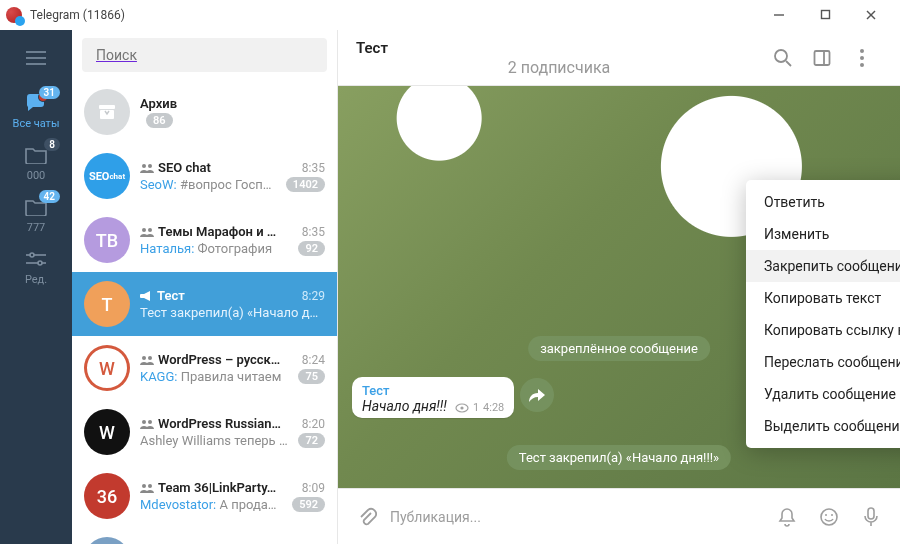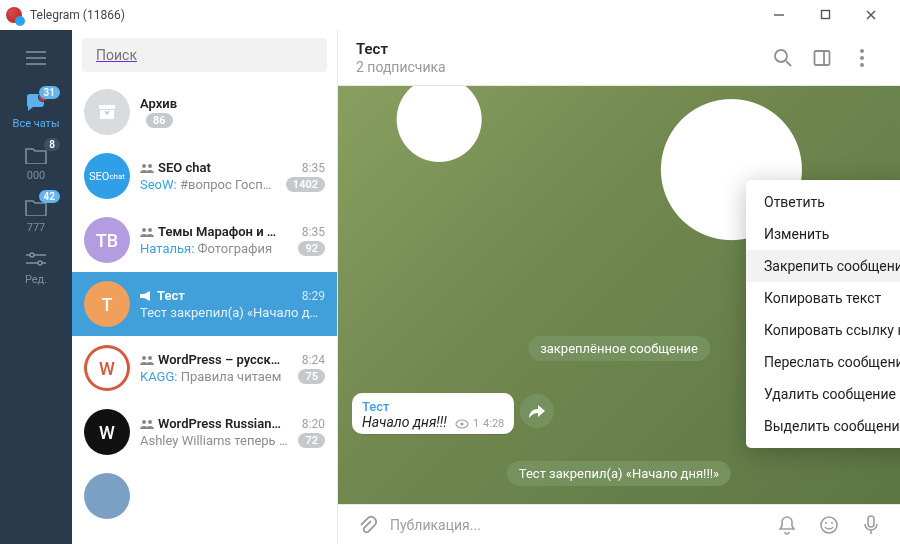--- a/index.html
+++ b/index.html
@@ -46,21 +46,21 @@
   .chat .preview { font-size:13px; color:#8d8d8d; white-space:nowrap; overflow:hidden; text-overflow:ellipsis; flex:1; }
   .chat.active .preview { color:#e3f2fd; }
   .chat .preview .sender { color:#3ba0e6; }
   .chat .unread { background:#c5c9cc; color:#fff; font-size:11px; border-radius:10px; padding:1px 7px; margin-left:6px; font-weight:600; }
 
   
   .main { flex:1; display:flex; flex-direction:column; position:relative; background:#fff; }
   .header { height:56px; border-bottom:1px solid #e7e7e7; display:flex; align-items:center; padding:0 18px; background:#fff; position:relative; z-index:2; }
   .header .titles { flex:1; }
   .header h1 { font-size:15px; font-weight:600; color:#222; }
-  .header .sub { font-size:14px; color:#999; margin-top:1px; }
+  .header .sub { font-size:16px; color:#999; margin-top:1px;text-align:center; }
   .hdrbtn { width:40px; height:40px; display:flex; align-items:center; justify-content:center; color:#8f8f8f; font-size:18px; }
 
   .bg { flex:1; position:relative; overflow:hidden; }
   .bg-gradient { position:absolute; inset:0; background:
      radial-gradient(circle at 18% 8%, #fff 0 42px, transparent 43px),
      radial-gradient(circle at 70% 20%, #fff 0 70px, transparent 71px),
      radial-gradient(circle at 95% 50%, #fff 0 46px, transparent 47px),
      linear-gradient(135deg, #86a05a, #6f8a4a 40%, #5a7740 100%);
      filter: saturate(.9);
   }
@@ -73,21 +73,21 @@
   .msg .text { font-size:14px; color:#222;font-style:italic; }
   .msg .meta { display:flex; align-items:center; justify-content:flex-end; gap:4px; font-size:11px; color:#a0a0a0; margin-top:-2px; }
   .sharebtn { position:absolute; left:182px; bottom:76px; width:34px; height:34px; border-radius:17px; background:rgba(118,146,95,.92); color:#fff; display:flex; align-items:center; justify-content:center; font-size:16px; }
 
   
   .ctx { position:absolute; left:408px; top:150px; width:250px; background:#fff; border-radius:5px; box-shadow:0 4px 24px rgba(0,0,0,.25); padding:6px 0; z-index:10; }
   .ctx .item { padding:8px 18px; font-size:14px; color:#222; white-space:nowrap; }
   .ctx .item.hl { background:#f2f2f2; }
 
   
-  .composer { height:40px; border-top:1px solid #e7e7e7; display:flex; align-items:center; padding:6px 10px; background:#fff; gap:4px; }
+  .composer { height:56px; border-top:1px solid #e7e7e7; display:flex; align-items:center; padding:6px 10px; background:#fff; gap:4px; }
   .composer .ico { width:38px; height:38px; display:flex; align-items:center; justify-content:center; color:#9e9e9e; font-size:20px; }
   .composer input { flex:1; border:none; font-size:14px; color:#222; outline:none; }
   .composer input::placeholder { color:#9e9e9e; }
 
   svg { display:block; }
 </style>
 </head>
 <body>
 
 <div class="titlebar">
@@ -181,21 +181,21 @@
           <div class="lines">
             <div class="row1">
               <div class="name">Архив</div>
             </div>
             <div class="row2">
               <div class="unread">86</div>
             </div>
           </div>
         </div>
         <div class="chat">
-          <div class="avatar" style="background: rgb(47, 159, 232); font-size: 11px; font-weight: 400; line-height: 11px; text-align: center; align-items: center;">SEO<br><span style="font-size:8px">chat</span></div>
+          <div class="avatar" style="background: rgb(47, 159, 232); font-size: 11px; font-weight: 700; line-height: 11px; text-align: center; align-items: center;">SEO<br><span style="font-size:8px">chat</span></div>
           <div class="lines">
             <div class="row1">
               <span class="grpicon">
                 <svg width="14" height="10" viewBox="0 0 14 10" fill="#888">
                   <circle cx="4" cy="3" r="2"></circle>
                   <circle cx="10" cy="3" r="2"></circle>
                   <path d="M0 10c0-2 2-3 4-3s4 1 4 3M6 10c0-2 2-3 4-3s4 1 4 3"></path>
                 </svg>
               </span>
               <div class="name">SEO chat</div>
@@ -274,20 +274,40 @@
                   <circle cx="10" cy="3" r="2"></circle>
                   <path d="M0 10c0-2 2-3 4-3s4 1 4 3M6 10c0-2 2-3 4-3s4 1 4 3"></path>
                 </svg>
               </span>
               <div class="name">WordPress Russian…</div>
               <div class="time">8:20</div>
             </div>
             <div class="row2">
               <div class="preview">Ashley Williams теперь …</div>
               <div class="unread">72</div>
+            </div>
+          </div>
+        </div>
+        <div class="chat">
+          <div class="avatar" style="background: rgb(194, 58, 46);">36</div>
+          <div class="lines">
+            <div class="row1">
+              <span class="grpicon">
+                <svg width="14" height="10" viewBox="0 0 14 10" fill="#888">
+                  <circle cx="4" cy="3" r="2"></circle>
+                  <circle cx="10" cy="3" r="2"></circle>
+                  <path d="M0 10c0-2 2-3 4-3s4 1 4 3M6 10c0-2 2-3 4-3s4 1 4 3"></path>
+                </svg>
+              </span>
+              <div class="name">Team 36|LinkParty…</div>
+              <div class="time">8:09</div>
+            </div>
+            <div class="row2">
+              <div class="preview"><span class="sender">Mdevostator:</span> А прода…</div>
+              <div class="unread">592</div>
             </div>
           </div>
         </div>
         <div class="chat">
           <div class="avatar" style="background: rgb(122, 160, 196);"></div>
         </div>
       </div>
   </div>
 
   <div class="main">

